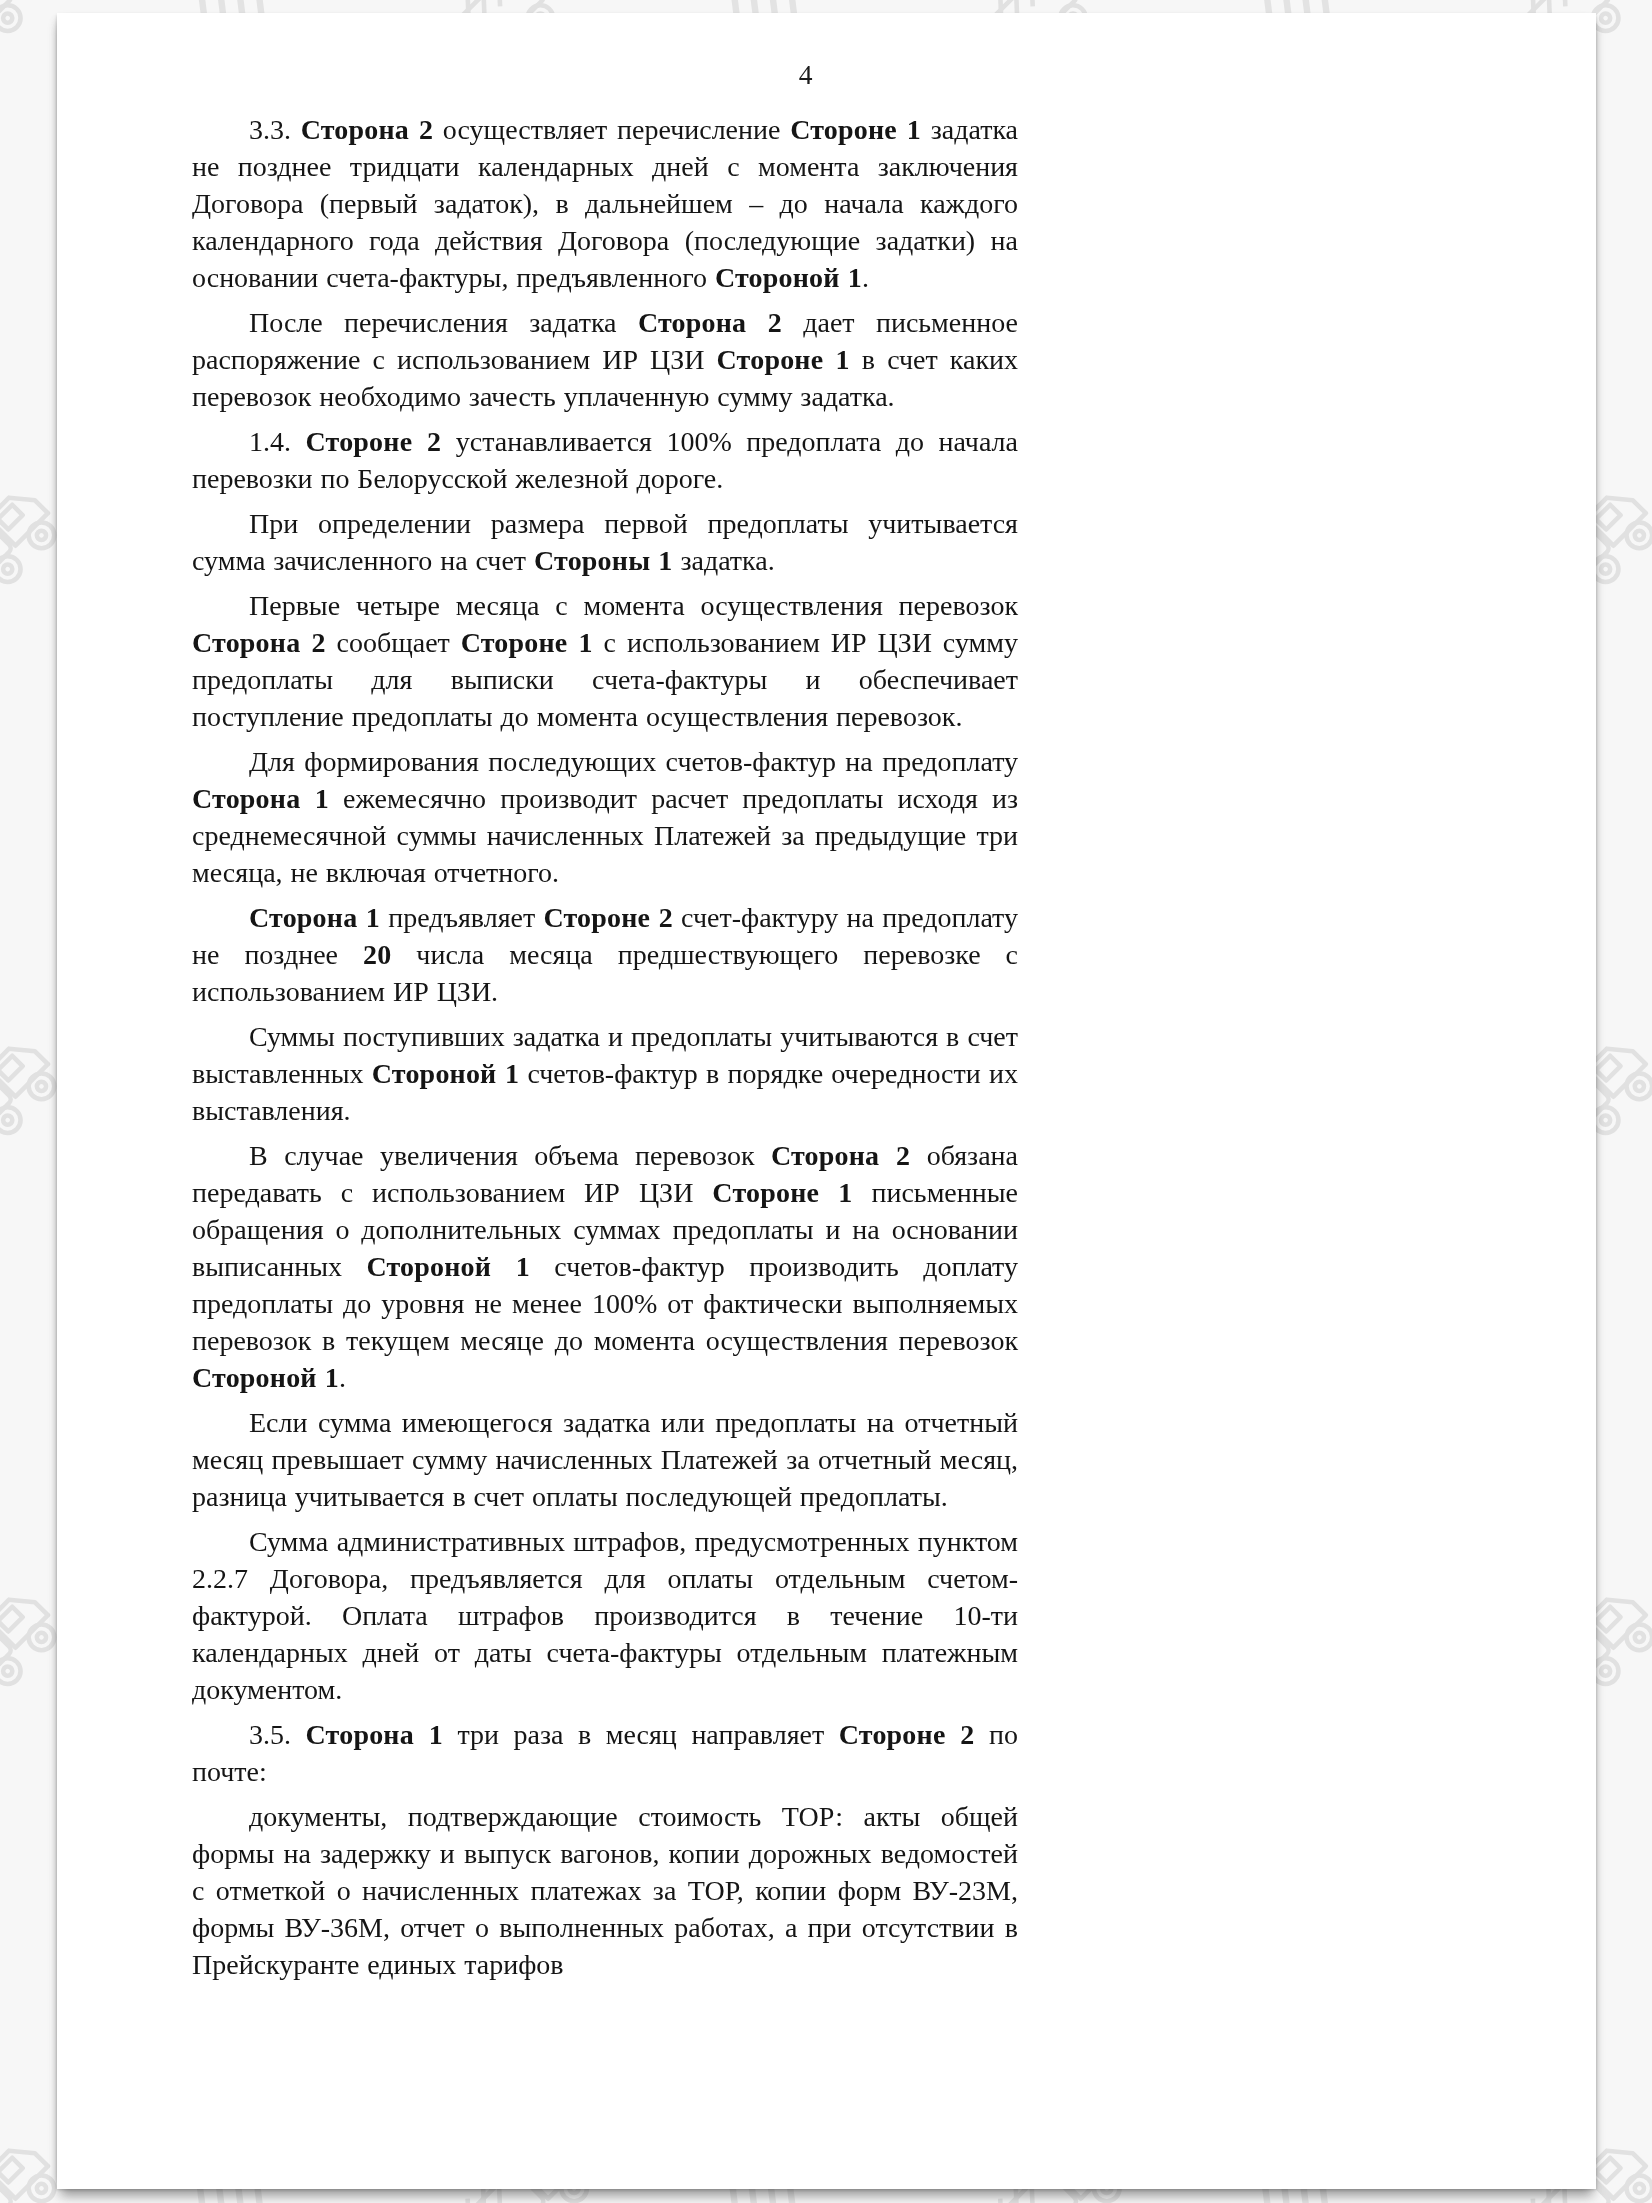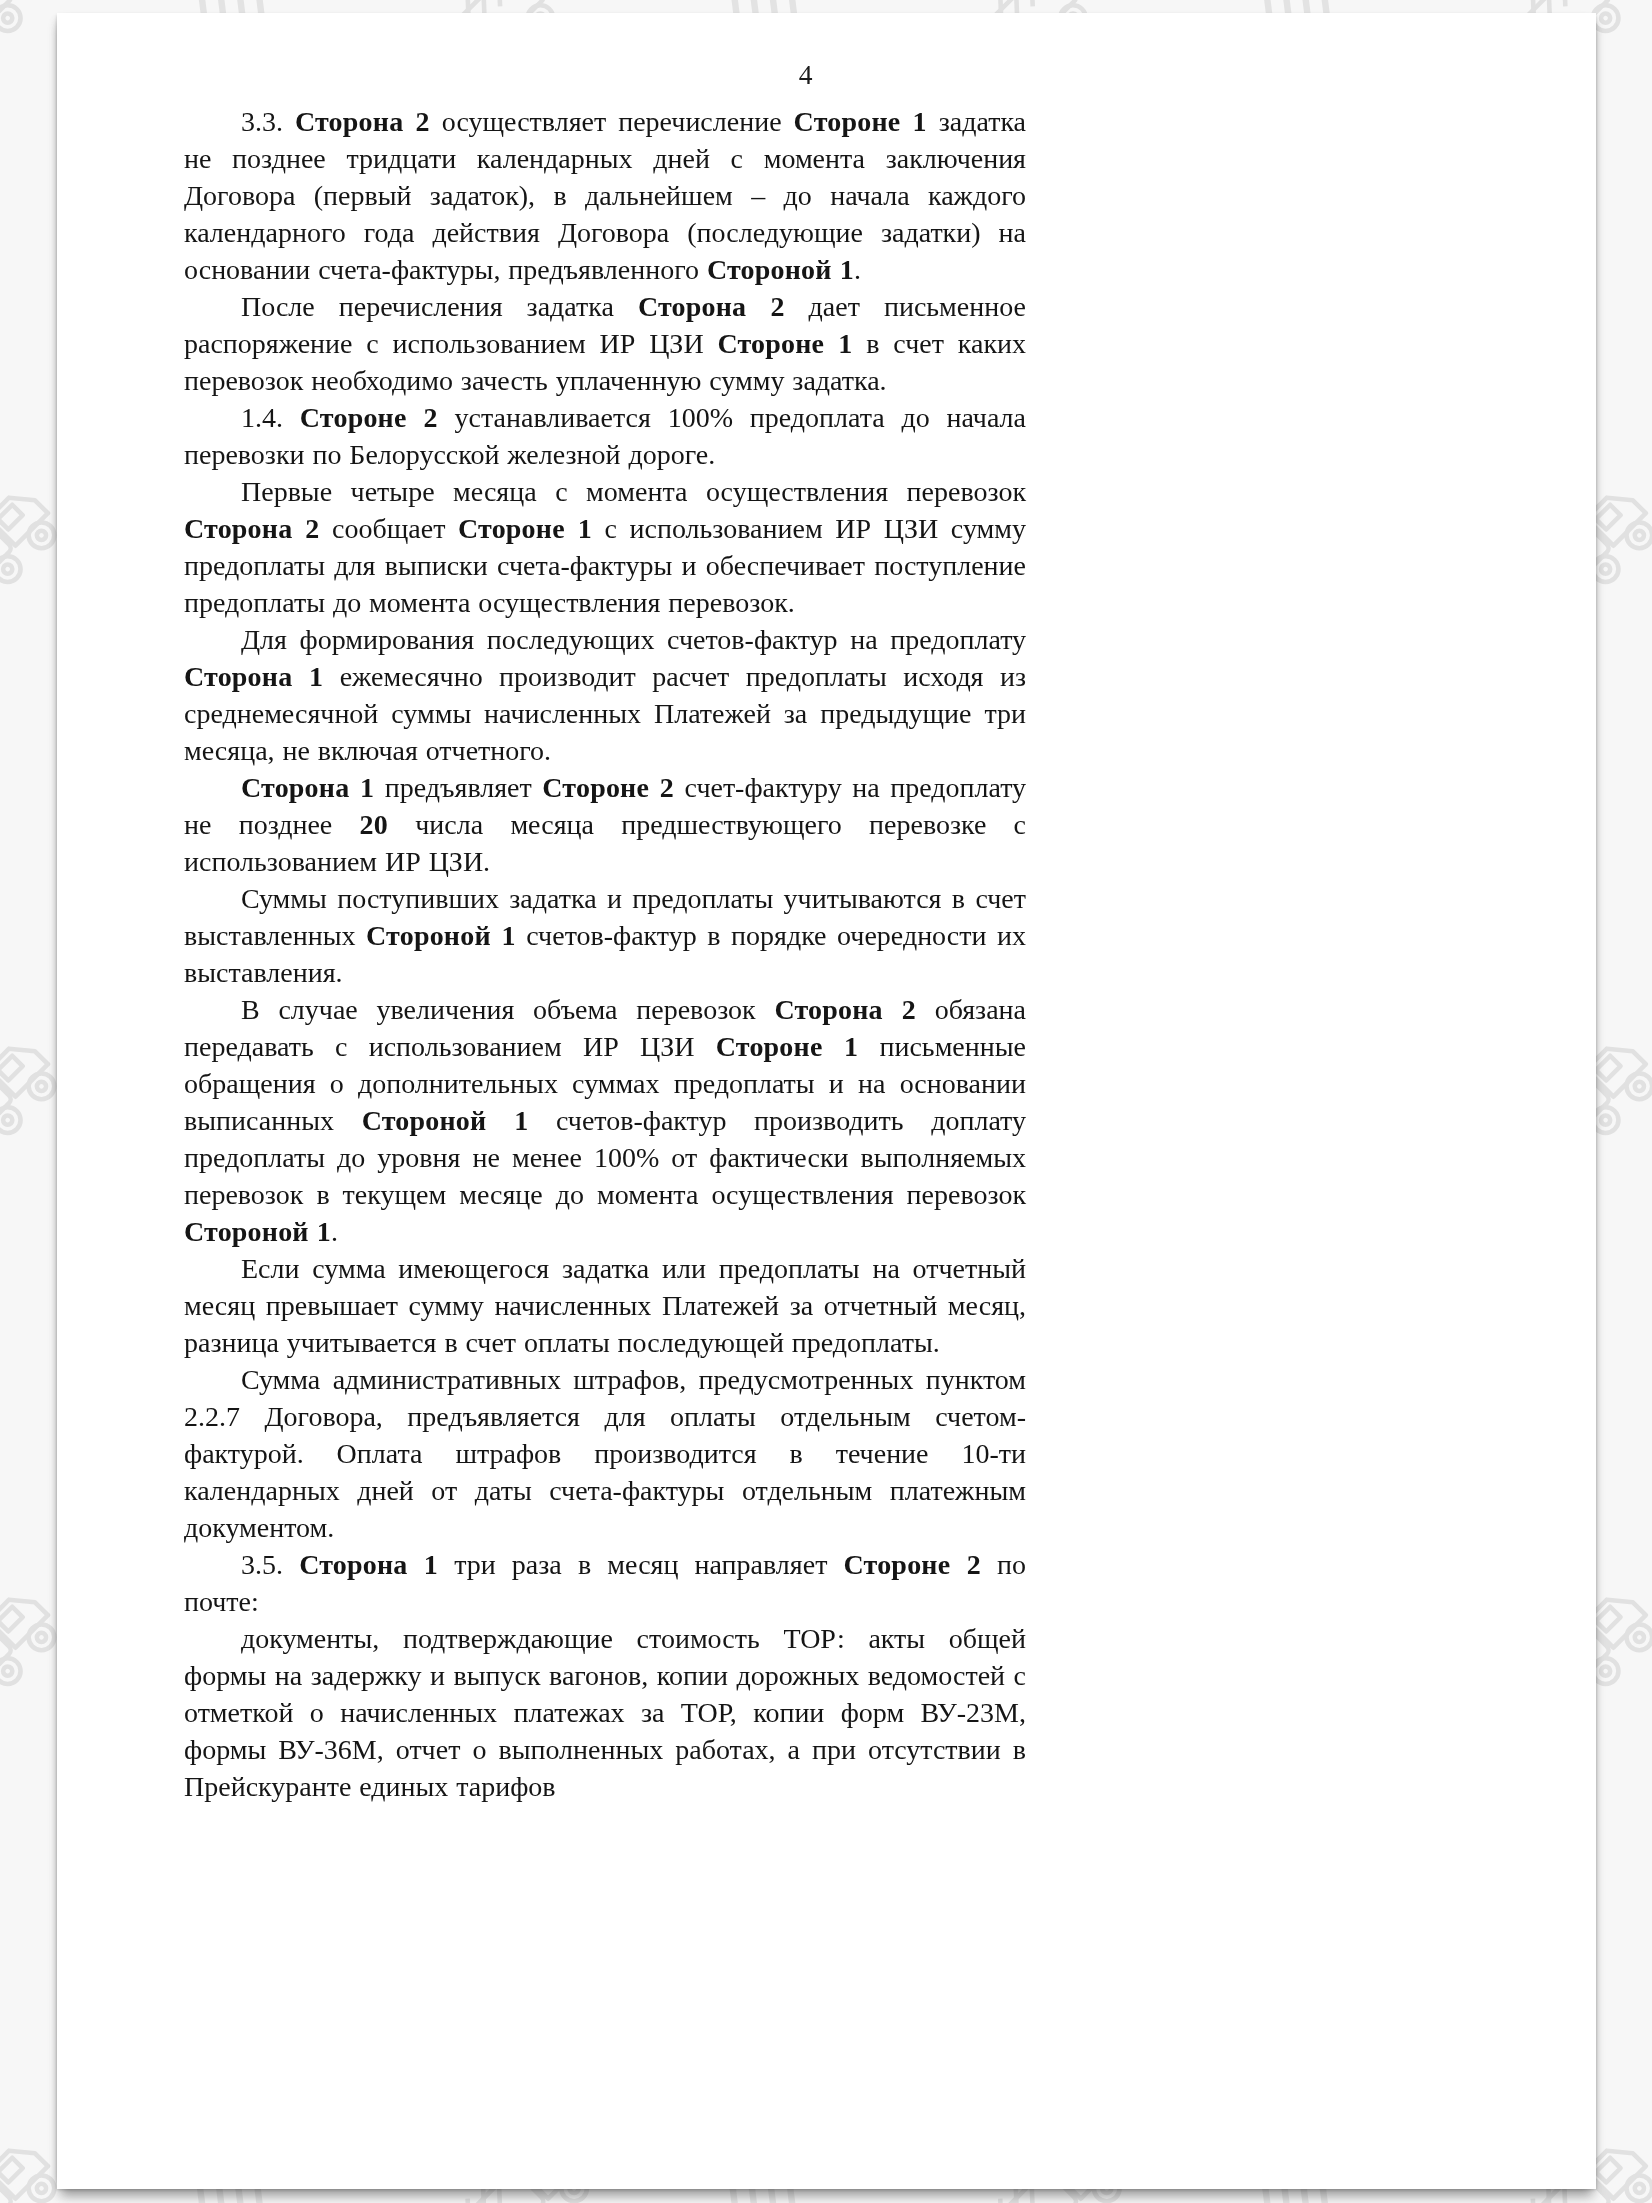--- a/index.html
+++ b/index.html
@@ -23,21 +23,21 @@
       4.6px 0 8.3px -5.5px rgba(0,0,0,0.20);
   }
   .pagenum{
     position:absolute;left:707px;top:46px;width:83px;
     text-align:center;font-size:27.5px;color:#1c1c1c;
   }
   .content{
     position:absolute;left:127px;top:90px;width:842px;
   }
   p.para{
-    margin:0;padding:0;
+    margin:8px;padding:0;
     text-indent:57px;
     text-align:justify;
     font-size:28px;
     line-height:37px;
     color:#151515;
     word-spacing:0.9px;
   }
   p.para b{font-weight:bold;letter-spacing:0.2px;}
 </style>
 </head>
@@ -134,20 +134,21 @@
     <use href="#wm-truck" transform="translate(1650 2340) rotate(-45 80 50)"></use>
     <use href="#wm-hatch" transform="translate(1940 2340) rotate(-45 80 50)"></use>
   </svg>
 
 <div class="sheet">
   <div class="pagenum">4</div>
   <div class="content">
       <p class="para"><span>3.3. </span><b>Сторона 2</b><span> осуществляет перечисление </span><b>Стороне 1</b><span> задатка не позднее тридцати календарных дней с момента заключения Договора (первый задаток), в дальнейшем – до начала каждого календарного года действия Договора (последующие задатки) на основании счета-фактуры, предъявленного </span><b>Стороной 1</b><span>.</span></p>
       <p class="para"><span>После перечисления задатка </span><b>Сторона 2</b><span> дает письменное распоряжение с использованием ИР ЦЗИ </span><b>Стороне 1</b><span> в счет каких перевозок необходимо зачесть уплаченную сумму задатка.</span></p>
       <p class="para"><span>1.4. </span><b>Стороне 2</b><span> устанавливается 100% предоплата до начала перевозки по Белорусской железной дороге.</span></p>
+      <p class="para"><span>При определении размера первой предоплаты учитывается сумма зачисленного на счет </span><b>Стороны 1</b><span> задатка.</span></p>
       <p class="para"><span>Первые четыре месяца с момента осуществления перевозок </span><b>Сторона 2</b><span> сообщает </span><b>Стороне 1</b><span> с использованием ИР ЦЗИ сумму предоплаты для выписки счета-фактуры и обеспечивает поступление предоплаты до момента осуществления перевозок.</span></p>
       <p class="para"><span>Для формирования последующих счетов-фактур на предоплату </span><b>Сторона 1</b><span> ежемесячно производит расчет предоплаты исходя из среднемесячной суммы начисленных Платежей за предыдущие три месяца, не включая отчетного.</span></p>
       <p class="para"><b>Сторона 1</b><span> предъявляет </span><b>Стороне 2</b><span> счет-фактуру на предоплату не позднее </span><b>20</b><span> числа месяца предшествующего перевозке с использованием ИР ЦЗИ.</span></p>
       <p class="para"><span>Суммы поступивших задатка и предоплаты учитываются в счет выставленных </span><b>Стороной 1</b><span> счетов-фактур в порядке очередности их выставления.</span></p>
       <p class="para"><span>В случае увеличения объема перевозок </span><b>Сторона 2</b><span> обязана передавать с использованием ИР ЦЗИ </span><b>Стороне 1</b><span> письменные обращения о дополнительных суммах предоплаты и на основании выписанных </span><b>Стороной 1</b><span> счетов-фактур производить доплату предоплаты до уровня не менее 100% от фактически выполняемых перевозок в текущем месяце до момента осуществления перевозок </span><b>Стороной 1</b><span>.</span></p>
       <p class="para"><span>Если сумма имеющегося задатка или предоплаты на отчетный месяц превышает сумму начисленных Платежей за отчетный месяц, разница учитывается в счет оплаты последующей предоплаты.</span></p>
       <p class="para"><span>Сумма административных штрафов, предусмотренных пунктом 2.2.7 Договора, предъявляется для оплаты отдельным счетом-фактурой. Оплата штрафов производится в течение 10-ти календарных дней от даты счета-фактуры отдельным платежным документом.</span></p>
       <p class="para"><span>3.5. </span><b>Сторона 1</b><span> три раза в месяц направляет </span><b>Стороне 2</b><span> по почте:</span></p>
       <p class="para"><span>документы, подтверждающие стоимость ТОР: акты общей формы на задержку и выпуск вагонов, копии дорожных ведомостей с отметкой о начисленных платежах за ТОР, копии форм ВУ-23М, формы ВУ-36М, отчет о выполненных работах, а при отсутствии в Прейскуранте единых тарифов </span></p>
     </div>

